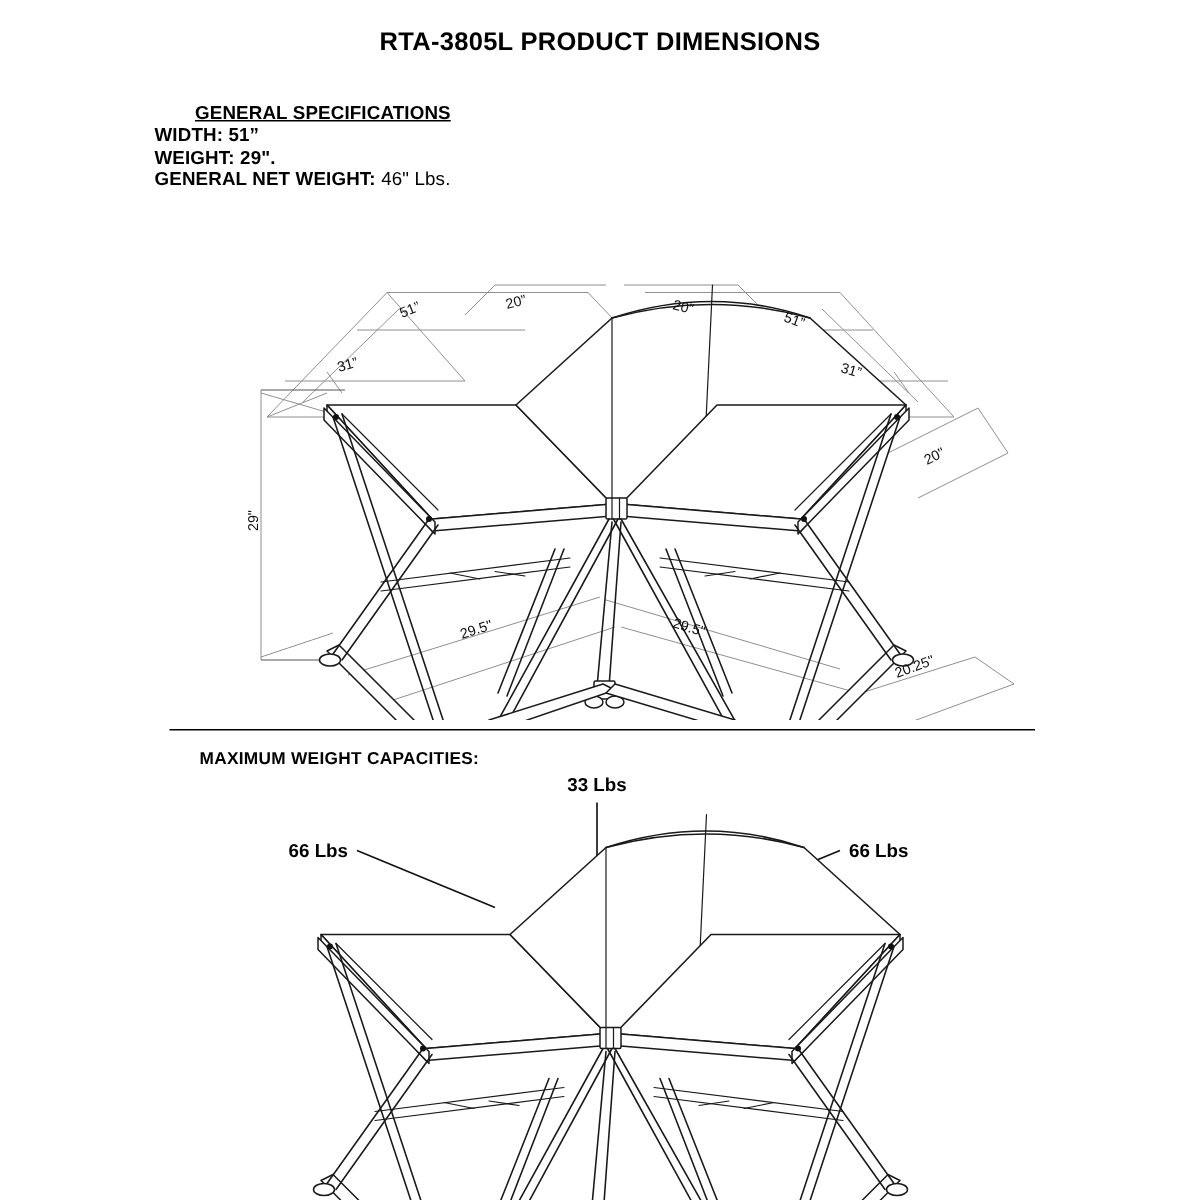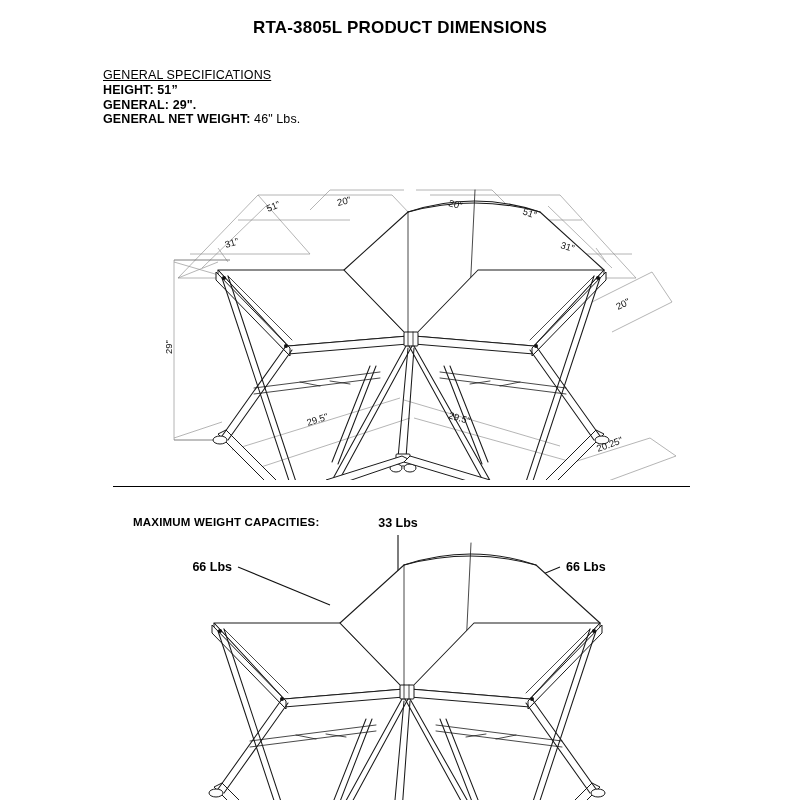--- a/index.html
+++ b/index.html
@@ -9,33 +9,33 @@
   }
   #page{position:relative;width:704px;height:800px;background:#fff;border-radius:17px;}
 
   .page-title{
     position:absolute;top:18px;left:0;width:800px;text-align:center;
     font-size:17px;font-weight:bold;letter-spacing:.2px;
   }
 
   .specs{position:absolute;left:103px;top:68px;width:330px;}
   .specs .hdr{
-    font-size:12.5px;font-weight:normal;text-decoration:underline;
-    letter-spacing:.1px;line-height:15px;
+    font-size:12.5px;font-weight:bold;text-decoration:underline;
+    letter-spacing:.1px;line-height:15px;margin-left:27px;
   }
   .specs .row{font-size:12.5px;font-weight:bold;line-height:14.6px;letter-spacing:.1px;}
   .specs .row .val{font-weight:bold;}
   .specs .row.light .val{font-weight:normal;}
 
   .divider{
     position:absolute;left:113px;top:486px;width:577px;height:0;
     border-top:1.6px solid #000;
   }
   .mwc{
-    position:absolute;left:133px;top:516px;
+    position:absolute;left:133px;top:500px;
     font-size:11.5px;font-weight:bold;letter-spacing:.2px;
   }
 
   svg{display:block;}
   .dwg{position:absolute;}
   #dwg-top{left:0;top:150px;}
   #dwg-bottom{left:0;top:505px;}
 
   .ln{fill:none;stroke:#1a1a1a;stroke-width:1.05;
       stroke-linecap:round;stroke-linejoin:round;}
@@ -53,25 +53,25 @@
 </head>
 <body>
 
 <div id="page">
 
   <div class="page-title">RTA-3805L PRODUCT DIMENSIONS</div>
 
   <div class="specs">
     <div class="hdr">GENERAL SPECIFICATIONS</div>
     <div class="row">
-      <span>HEIGHT:</span>
+      <span>WIDTH:</span>
       <span class="val">51”</span>
     </div>
     <div class="row">
-      <span>GENERAL:</span>
+      <span>WEIGHT:</span>
       <span class="val">29".</span>
     </div>
     <div class="row light">
       <span>GENERAL NET WEIGHT:</span>
       <span class="val">46" Lbs.</span>
     </div>
   </div>
 
   <svg class="dwg" id="dwg-top" width="800" height="330" viewBox="0 0 800 330">
 

